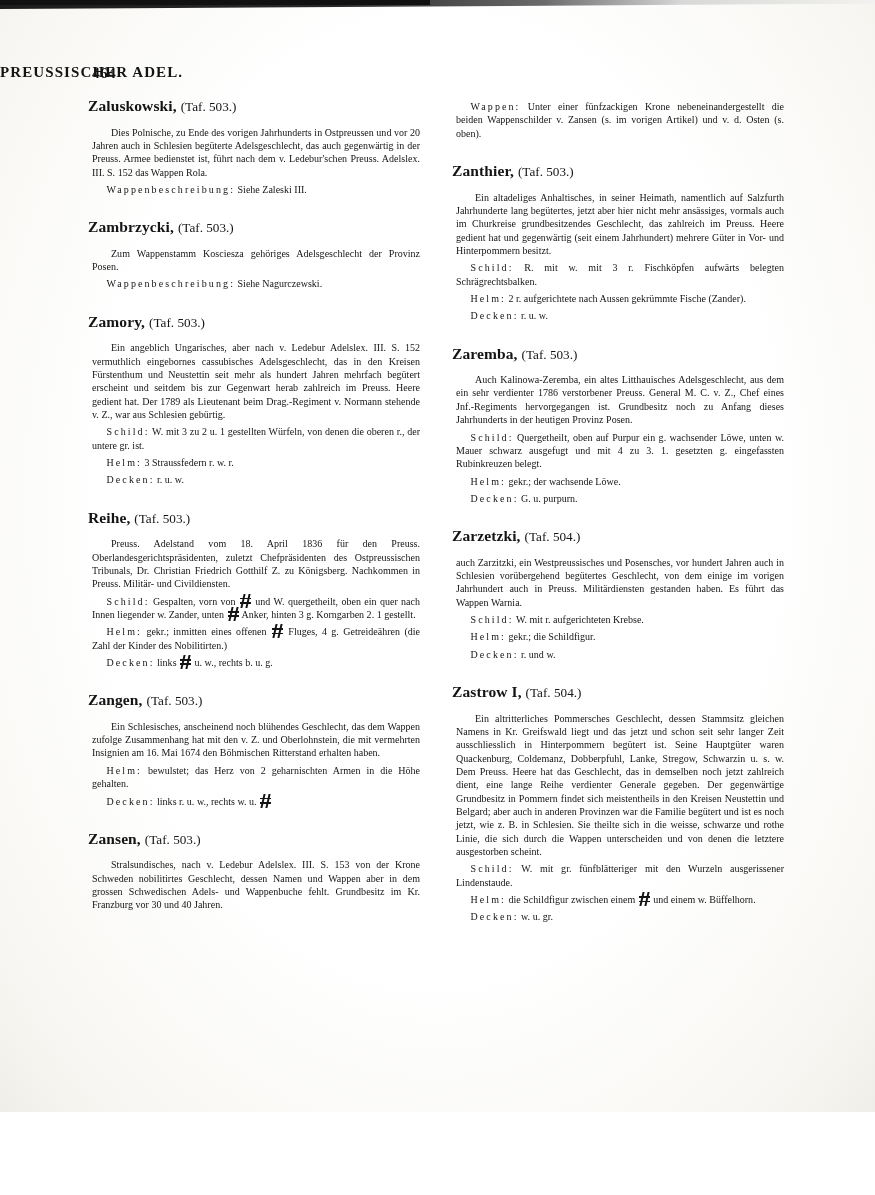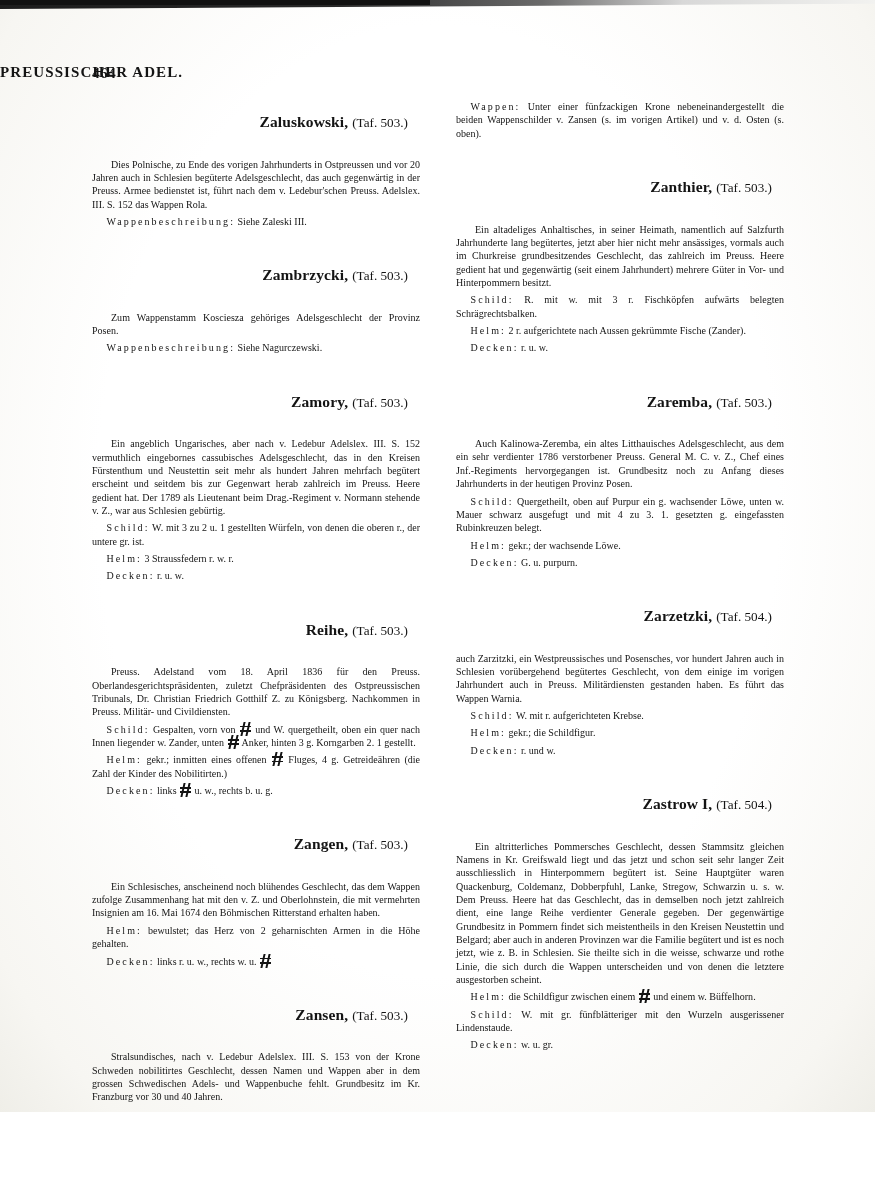--- a/index.html
+++ b/index.html
@@ -78,23 +78,23 @@
     display: flex;
     gap: 28px;
   }
   .col {
     width: 336px;
   }
 
   .entry { margin-bottom: 2px; }
 
   h2.entry-title {
-    margin: 16px;
+    margin: 0;
     padding: 0;
-    text-align: right;
+    text-align: left;
     font-size: 15.5px;
     font-weight: bold;
     line-height: 1.25;
     letter-spacing: 0.1px;
   }
   h2.entry-title .taf {
     font-weight: normal;
     font-size: 13.2px;
     letter-spacing: 0;
   }
@@ -295,21 +295,21 @@
 
       <div class="gap-lg"></div>
 
       <div class="entry">
         <h2 class="entry-title">
           <span>Zastrow I,</span>
           <span class="taf">(Taf. 504.)</span>
         </h2>
         <div class="gap-sm"></div>
         <p class="para indent">Ein altritterliches Pommersches Geschlecht, dessen Stammsitz gleichen Namens in Kr. Greifswald liegt und das jetzt und schon seit sehr langer Zeit ausschliesslich in Hinterpommern begütert ist. Seine Hauptgüter waren Quackenburg, Coldemanz, Dobberpfuhl, Lanke, Stregow, Schwarzin u. s. w. Dem Preuss. Heere hat das Geschlecht, das in demselben noch jetzt zahlreich dient, eine lange Reihe verdienter Generale gegeben. Der gegenwärtige Grundbesitz in Pommern findet sich meistentheils in den Kreisen Neustettin und Belgard; aber auch in anderen Provinzen war die Familie begütert und ist es noch jetzt, wie z. B. in Schlesien. Sie theilte sich in die weisse, schwarze und rothe Linie, die sich durch die Wappen unterscheiden und von denen die letztere ausgestorben scheint.</p>
+        <p class="para hang"><span class="lbl">Schild:</span> <span>W. mit gr. fünfblätteriger mit den Wurzeln ausgerissener Lindenstaude.</span></p>
         <p class="para hang"><span class="lbl">Helm:</span> <span>die Schildfigur zwischen einem </span><span class="sable"><i></i><b></b></span><span> und einem w. Büffelhorn.</span></p>
-        <p class="para hang"><span class="lbl">Schild:</span> <span>W. mit gr. fünfblätteriger mit den Wurzeln ausgerissener Lindenstaude.</span></p>
         <p class="para hang"><span class="lbl">Decken:</span> <span>w. u. gr.</span></p>
 
       </div>
 
     </div>
   </div>
 </div>
 
 </body></html>

